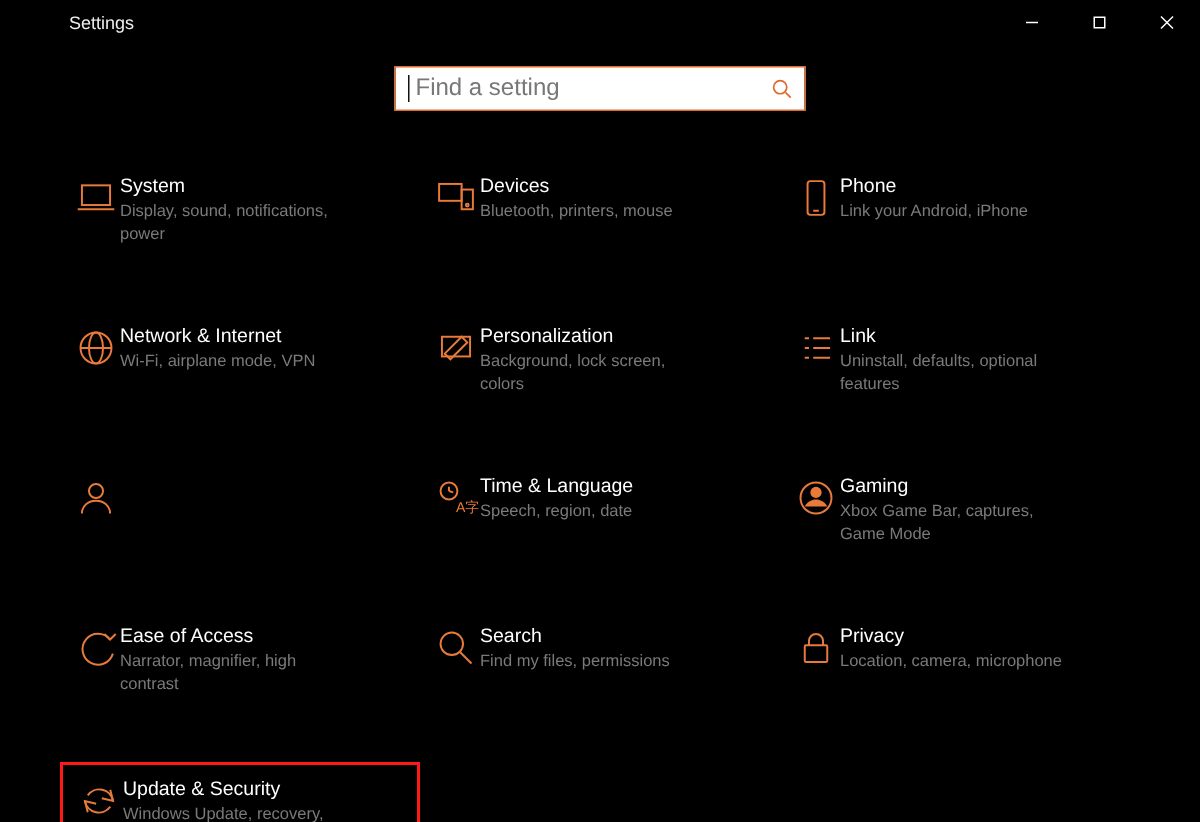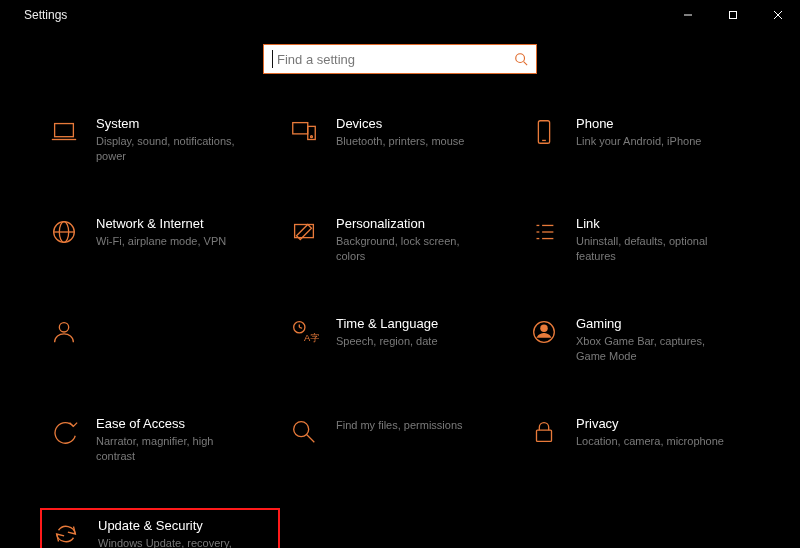--- a/index.html
+++ b/index.html
@@ -1,38 +1,38 @@
 <!DOCTYPE html>
 <html><head>
 <meta charset="utf-8">
 <style>
   * { margin: 0; padding: 0; box-sizing: border-box; }
   html, body { width: 800px; height: 548px; background: #000; color: #fff; font-family: "Segoe UI", Arial, sans-serif; overflow: hidden; }
 
   
-  .titlebar { height: 30px; display: flex; align-items: center; justify-content: space-between; padding-left: 24px; }
+  .titlebar { height: 30px; display: flex; align-items: center; justify-content: space-between; padding-left: 2px; margin-left: 44px; }
   .titlebar-title { font-size: 12px; color: #eee; }
   .win-controls { display: flex; }
   .win-btn { width: 45px; height: 30px; display: flex; align-items: center; justify-content: center; color: #fff; }
   .win-btn svg { stroke: #fff; fill: none; }
 
   
   .search-wrap { display: flex; justify-content: center; margin-top: 14px; }
   .search-box { width: 274px; height: 30px; background: #fff; display: flex; align-items: center; padding: 0 8px; border: 1px solid #e06a2a; position: relative; }
   .search-caret { width: 1px; height: 18px; background: #111; flex: 0 0 auto; }
-  .search-input { flex: 1; border: none; outline: none; font-size: 13px; color: #3b82f6; background: transparent; padding-left: 4px; }
+  .search-input { flex: 1; border: none; outline: none; font-size: 16px; color: #3b82f6; background: transparent; padding-left: 4px; }
   .search-input::placeholder { color: #777; }
   .search-icon { width: 14px; height: 14px; flex: 0 0 auto; }
   .search-icon svg { stroke: #e06a2a; fill: none; }
 
   
   .grid { width: 720px; margin: 34px auto 0 auto; display: grid; grid-template-columns: repeat(3, 1fr); column-gap: 0; row-gap: 28px; }
   .tile { display: flex; align-items: flex-start; padding: 8px 10px 10px 8px; height: 72px; cursor: default; position: relative; }
   .tile.highlighted { border: 2px solid #ff1a1a; }
-  .tile-icon { width: 32px; height: 32px; flex: 0 0 32px; margin-right: 16px; display: flex; align-items: center; justify-content: center; }
+  .tile-icon { width: 32px; height: 32px; flex: 0 0 32px; margin-right: 0; display: flex; align-items: center; justify-content: center; }
   .tile-icon svg { stroke: #e87a3a; fill: none; stroke-width: 1.4; }
   .tile-text { display: flex; flex-direction: column; justify-content: space-between; }
   .tile-title { font-size: 13px; color: #fff; line-height: 1.25; }
   .tile-sub { font-size: 11px; color: #7a7a7a; line-height: 1.3; margin-top: 2px; max-width: 150px; }
 </style>
 </head>
 <body>
 
 <div class="titlebar">
   <div class="titlebar-title">Settings</div>
@@ -207,20 +207,21 @@
   </div>
 
   <div class="tile">
     <span class="tile-icon">
       <svg width="30" height="30" viewBox="0 0 32 32">
           <circle cx="13" cy="13" r="8"></circle>
           <line x1="19" y1="19" x2="27" y2="27"></line>
         </svg>
     </span>
     <div class="tile-text">
+      <div class="tile-title">Search</div>
       <div class="tile-sub">Find my files, permissions</div>
     </div>
   </div>
 
   <div class="tile">
     <span class="tile-icon">
       <svg width="30" height="30" viewBox="0 0 32 32">
           <rect x="8" y="14" width="16" height="12" rx="1"></rect>
           <path d="M11 14v-3a5 5 0 0 1 10 0v3"></path>
         </svg>

